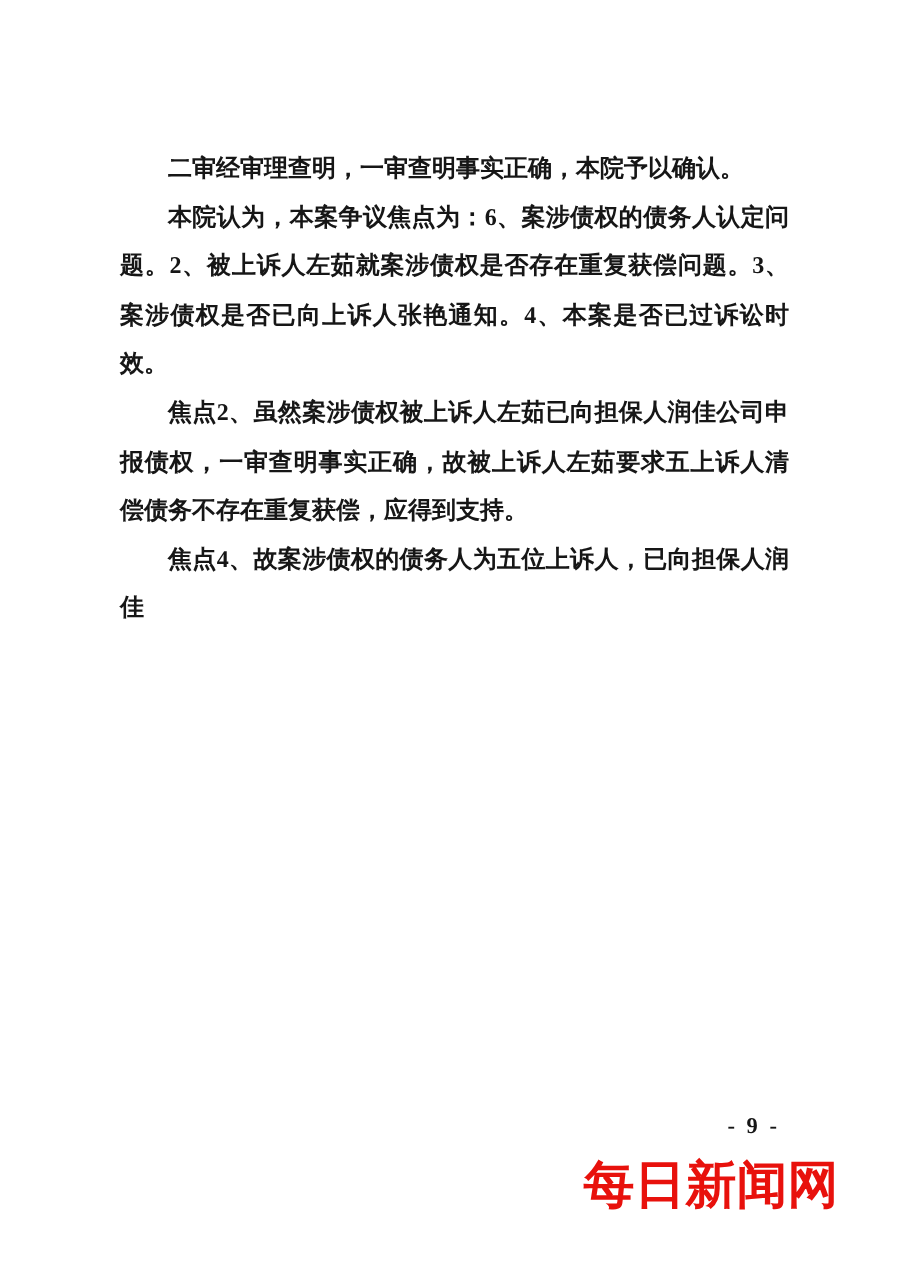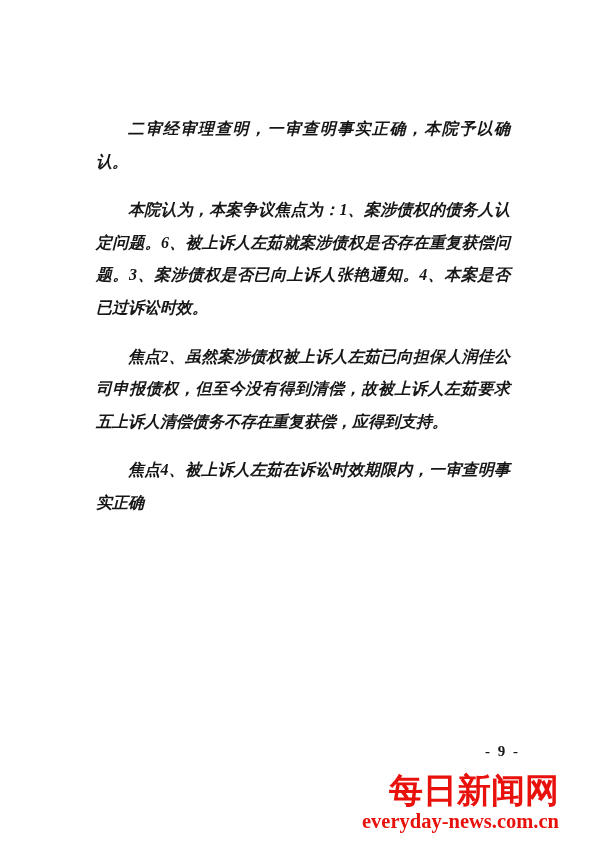--- a/index.html
+++ b/index.html
@@ -18,23 +18,22 @@
     top: 97px;
     width: 446px;
     font-size: 16px;
     line-height: 32.6px;
     color: #161616;
     font-weight: 600;
     text-align: justify;
     text-justify: inter-ideograph;
   }
   .doc-body p {
-    margin: 16px;
+    margin: 0;
     text-indent: 2em;
-    font-style: italic;
   }
   .page-number {
     position: absolute;
     left: 80px;
     top: 743px;
     width: 440px;
     text-align: right;
     font-size: 15px;
     font-weight: 600;
     letter-spacing: 2px;
@@ -64,25 +63,24 @@
     font-family: "Liberation Serif", "DejaVu Serif", serif;
   }
 </style>
 </head>
 <body>
 
 <div class="page">
 
   <div class="doc-body">
     <p>二审经审理查明，一审查明事实正确，本院予以确认。</p>
-    <p>本院认为，本案争议焦点为：1、案涉债权的债务人认定问题。6、被上诉人左茹就案涉债权是否存在重复获偿问题。3、案涉债权是否已向上诉人张艳通知。4、本案是否已过诉讼时效。</p>
-    <p>焦点2、虽然案涉债权被上诉人左茹已向担保人润佳公司申报债权，但至今没有得到清偿，故被上诉人左茹要求五上诉人清偿债务不存在重复获偿，应得到支持。</p>
-    <p>焦点4、被上诉人左茹在诉讼时效期限内，一审查明事实正确</p>
+    <p>本院认为，本案争议焦点为：6、案涉债权的债务人认定问题。2、被上诉人左茹就案涉债权是否存在重复获偿问题。3、案涉债权是否已向上诉人张艳通知。4、本案是否已过诉讼时效。</p>
+    <p>焦点2、虽然案涉债权被上诉人左茹已向担保人润佳公司申报债权，一审查明事实正确，故被上诉人左茹要求五上诉人清偿债务不存在重复获偿，应得到支持。</p>
+    <p>焦点4、故案涉债权的债务人为五位上诉人，已向担保人润佳</p>
   </div>
 
   <div class="page-number">- 9 -</div>
 
   <div class="watermark">
     <div class="wm-cn">每日新闻网</div>
-    <div class="wm-url">everyday-news.com.cn</div>
   </div>
 
 </div>
 
 </body></html>

